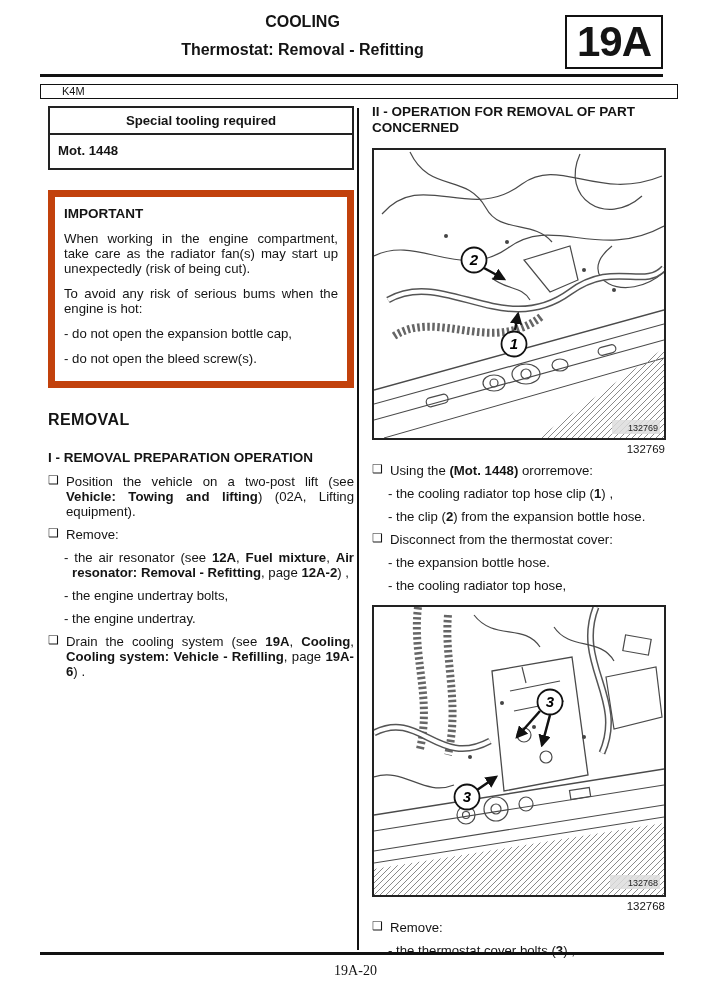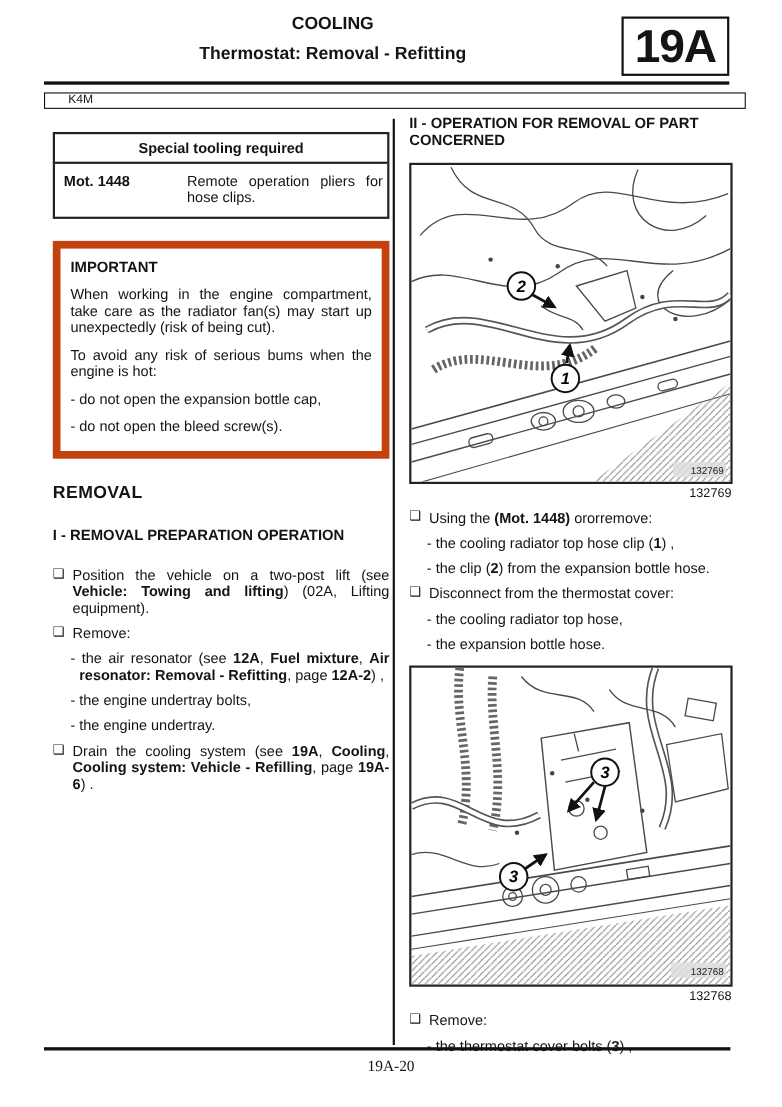--- a/index.html
+++ b/index.html
@@ -13,21 +13,21 @@
   .title2 { font-size:16px; font-weight:bold; margin:0; }
   .code-box { position:absolute; left:565px; top:15px; width:94px; height:50px; border:2px solid #111;
               display:flex; align-items:center; justify-content:center;
               font-size:42px; font-weight:bold; letter-spacing:-1px; background:#fff; }
   .rule-top { position:absolute; left:40px; top:74px; width:623px; height:3px; background:#111; }
   .k4m-bar { position:absolute; left:40px; top:84px; width:615px; height:13px; border:1px solid #111;
              font-size:11px; line-height:13px; padding-left:21px; }
 
   
   .divider { position:absolute; left:357px; top:108px; width:2px; height:842px; background:#111; }
-  .col-left  { position:absolute; left:48px;  top:120px; width:306px; }
+  .col-left  { position:absolute; left:48px;  top:106px; width:306px; }
   .col-right { position:absolute; left:372px; top:104px; width:293px; }
 
   
   .rule-bottom { position:absolute; left:40px; top:952px; width:624px; height:3px; background:#111; }
   .footer { position:absolute; left:0; top:963px; width:711px; text-align:center;
             font-family:"Liberation Serif", serif; font-size:14px; }
 
   
   .tool-box { border:2px solid #222; }
   .tool-head { border-bottom:2px solid #222; text-align:center; font-weight:bold;
@@ -35,21 +35,21 @@
   .tool-row { display:flex; padding:8px 4px 10px 8px; font-size:13.2px; line-height:15px; }
   .tool-name { width:112px; flex:none; font-weight:bold; }
   .tool-desc { flex:1; text-align:justify; }
 
   
   .imp-box { border:7px solid #c2410c; margin-top:20px; padding:7px 9px 5px 9px; }
   .imp-title { font-weight:bold; font-size:13.5px; margin:2px 0 0 0; }
 
   
   .h-removal { font-size:16px; font-weight:bold; letter-spacing:.4px; margin:23px 0 0 0; }
-  .h-sub { font-size:13.5px; font-weight:bold; margin:20px 0 20px 0; line-height:17px; }
+  .h-sub { font-size:13.5px; font-weight:bold; margin:20px 0 8px 0; line-height:17px; }
   .h-sub2 { font-size:13.5px; font-weight:bold; margin:0 0 2px 0; line-height:16px; }
 
   
   .li { position:relative; margin:8px 0; font-size:13.2px; line-height:15px; text-align:justify; }
   .li.bullet { padding-left:18px; }
   .li.bullet .marker { position:absolute; left:0; top:-1px; font-size:12px; }
   .li.dash { padding-left:24px; text-indent:-8px; }
   .li.para { margin:10px 0; }
   .runs b { font-weight:bold; }
 
@@ -78,21 +78,20 @@
   </div>
 
   <div class="divider"></div>
 
   <div class="col-left">
 
     <div class="tool-box">
       <div class="tool-head">Special tooling required</div>
       <div class="tool-row">
         <div class="tool-name">Mot. 1448</div>
-        <div class="tool-desc">Remote operation pliers for hose clips.</div>
       </div>
     </div>
 
     <div class="imp-box">
       <div class="imp-title">IMPORTANT</div>
       <div>
           <div class="li para"><span class="runs"><span>When working in the engine compartment, take care as the radiator fan(s) may start up unexpectedly (risk of being cut).</span></span></div>
           <div class="li para"><span class="runs"><span>To avoid any risk of serious bums when the engine is hot:</span></span></div>
           <div class="li para"><span class="runs"><span>- do not open the expansion bottle cap,</span></span></div>
           <div class="li para"><span class="runs"><span>- do not open the bleed screw(s).</span></span></div>
@@ -171,22 +170,22 @@
         </g>
       </svg>
     </div>
     <div class="fig-caption">132769</div>
 
     <div>
         <div class="li bullet"><span class="marker">❑</span><span class="runs"><span>Using the </span><b>(Mot. 1448)</b><span> ororremove:</span></span></div>
         <div class="li dash"><span class="runs"><span>- the cooling radiator top hose clip (</span><b>1</b><span>) ,</span></span></div>
         <div class="li dash"><span class="runs"><span>- the clip (</span><b>2</b><span>) from the expansion bottle hose.</span></span></div>
         <div class="li bullet"><span class="marker">❑</span><span class="runs"><span>Disconnect from the thermostat cover:</span></span></div>
+        <div class="li dash"><span class="runs"><span>- the expansion bottle hose.</span></span></div>
         <div class="li dash"><span class="runs"><span>- the cooling radiator top hose,</span></span></div>
-        <div class="li dash"><span class="runs"><span>- the expansion bottle hose.</span></span></div>
       </div>
 
     <div class="fig">
       <svg width="290" height="288" viewBox="0 0 290 288">
         <defs>
           <pattern id="h2" width="6" height="6" patternUnits="userSpaceOnUse">
             <path d="M0,6 L6,0" stroke="#8a8a8a" stroke-width="1"></path>
           </pattern>
           <marker id="ah2" viewBox="0 0 10 10" refX="8" refY="5" markerWidth="5" markerHeight="5" orient="auto">
             <path d="M0,0 L10,5 L0,10 z" fill="#111"></path>

